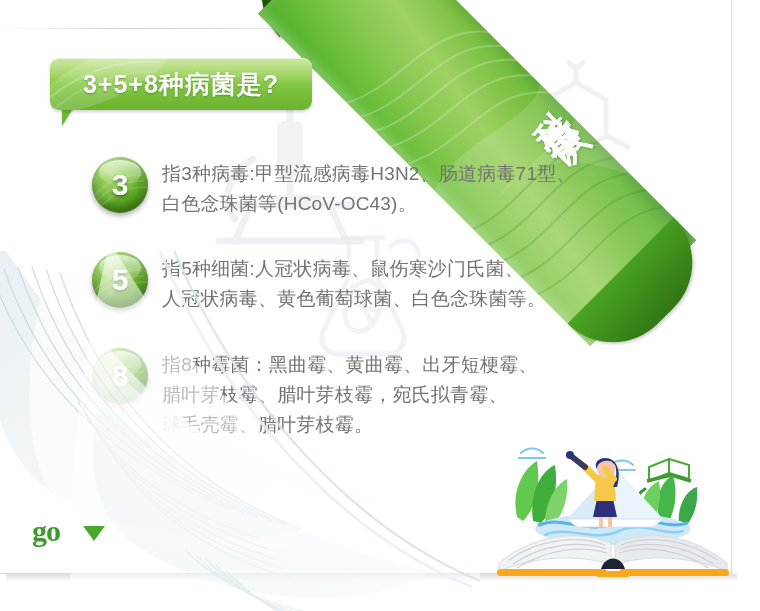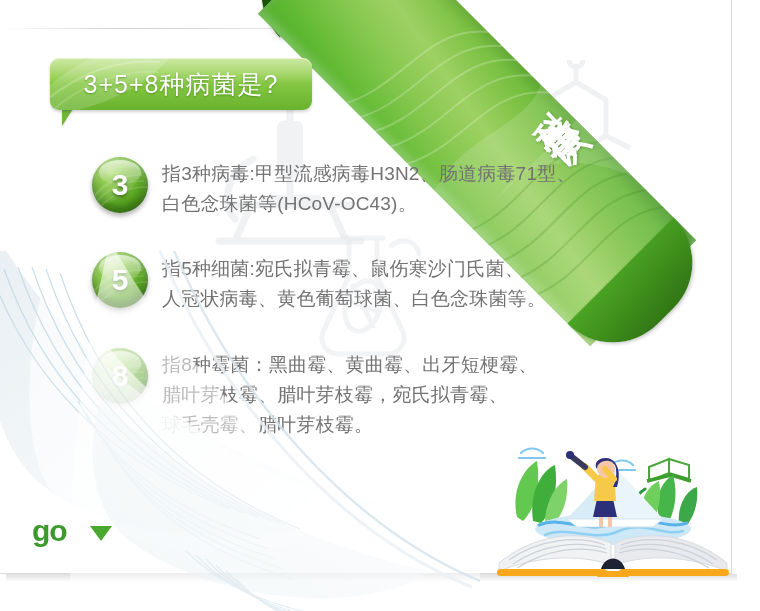--- a/index.html
+++ b/index.html
@@ -158,21 +158,21 @@
   }
   .title-text {
     position: absolute;
     left: 0; top: 0;
     width: 262px; height: 52px;
     display: flex;
     align-items: center;
     justify-content: center;
     color: #ffffff;
     font-size: 25px;
-    font-weight: normal;
+    font-weight: bold;
     letter-spacing: 1px;
     text-shadow: 0 1px 2px rgba(40,90,15,.45);
   }
 
   
   .rows { position: absolute; left: 0; top: 0; width: 731px; height: 573px; }
   .row {
     position: absolute;
     left: 92px;
     display: flex;
@@ -223,20 +223,21 @@
   }
   .row-text .ln { display: block; }
 
   
   .go-logo {
     position: absolute;
     left: 32px; top: 516px;
     display: flex;
     align-items: center;
     gap: 23px;
+    font-family: Liberation Serif, serif;
   }
   .go-word {
     color: #3b9a2a;
     font-size: 30px;
     font-weight: bold;
     line-height: 1;
     letter-spacing: -1px;
   }
   .go-tri {
     width: 0; height: 0;
@@ -393,21 +394,21 @@
               <path d="M0 42 C 12 26, 28 18, 50 18"></path>
               <path d="M2 48 C 14 32, 30 24, 52 24"></path>
               <path d="M6 53 C 18 38, 34 30, 55 30"></path>
             </g>
           </svg>
         </div>
         <div class="badge-gloss"></div>
         <div class="badge-num">5</div>
       </div>
       <div class="row-text">
-        <span class="ln">指5种细菌:宛氏拟青霉、鼠伤寒沙门氏菌、</span>
+        <span class="ln">指5种细菌:人冠状病毒、鼠伤寒沙门氏菌、</span>
         <span class="ln">人冠状病毒、黄色葡萄球菌、白色念珠菌等。</span>
       </div>
     </div>
 
     <div class="row row-3">
       <div class="badge">
         <div class="badge-leaf">
           <svg viewBox="0 0 56 56" width="56" height="56">
             <path d="M-4 44 C 10 24, 28 14, 52 14 C 40 36, 22 48, -4 50 Z" fill="#ffffff" fill-opacity=".18"></path>
             <g fill="none" stroke="#ffffff" stroke-opacity=".30" stroke-width="1.4">

